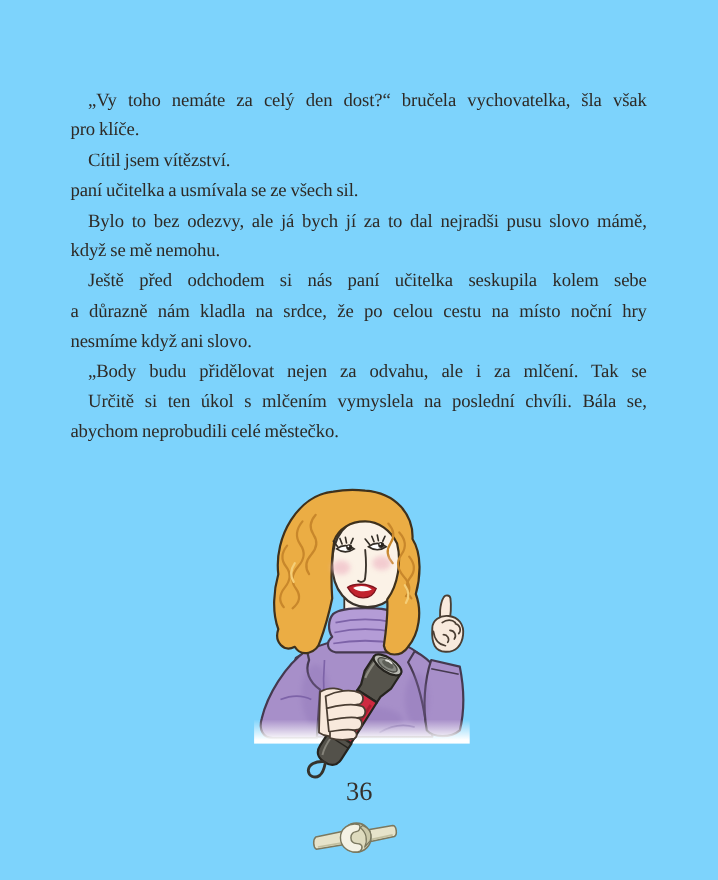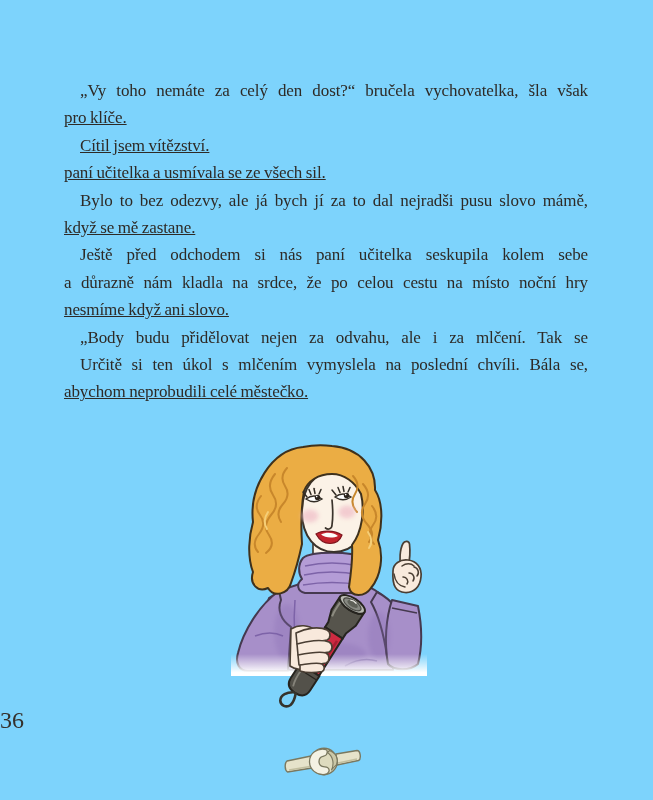--- a/index.html
+++ b/index.html
@@ -2,38 +2,38 @@
 <html><head>
 <meta charset="utf-8">
 <style>
   html,body{margin:0;padding:0;background:#ffffff;}
   .page{position:relative;width:653px;height:800px;background:#7dd3fc;overflow:hidden;
         font-family:"Liberation Serif","DejaVu Serif",serif;}
   .textblock{position:absolute;left:64px;top:77px;width:524px;color:#2e2a26;
              font-size:17px;line-height:27.4px;letter-spacing:-0.1px;word-spacing:-0.6px;}
   .line{margin:0;text-align:justify;text-align-last:justify;}
   .line.first{text-indent:16px;}
-  .line.jlast{text-align-last:auto;text-decoration:underline;}
+  .line.jlast{text-align-last:auto;}
   .illu{position:absolute;left:195px;top:440px;width:270px;height:292px;}
-  .pagenum{position:absolute;left:0;top:707px;width:653px;text-align:left;
+  .pagenum{position:absolute;left:0;top:707px;width:653px;text-align:center;
            font-size:24px;color:#35302b;}
   .knot{position:absolute;left:283px;top:741px;width:80px;height:46px;}
 </style>
 </head>
 <body>
 
 <div class="page">
 
   <div class="textblock">
     <p class="line first">„Vy toho nemáte za celý den dost?“ bručela vychovatelka, šla však</p>
     <p class="line jlast">pro klíče.</p>
     <p class="line first jlast">Cítil jsem vítězství.</p>
     <p class="line jlast">paní učitelka a usmívala se ze všech sil.</p>
     <p class="line first">Bylo to bez odezvy, ale já bych jí za to dal nejradši pusu slovo mámě,</p>
-    <p class="line jlast">když se mě zastane.</p>
+    <p class="line jlast">když se mě nemohu.</p>
     <p class="line first">Ještě před odchodem si nás paní učitelka seskupila kolem sebe</p>
     <p class="line">a důrazně nám kladla na srdce, že po celou cestu na místo noční hry</p>
     <p class="line jlast">nesmíme když ani slovo.</p>
     <p class="line first">„Body budu přidělovat nejen za odvahu, ale i za mlčení. Tak se</p>
     <p class="line first">Určitě si ten úkol s mlčením vymyslela na poslední chvíli. Bála se,</p>
     <p class="line jlast">abychom neprobudili celé městečko.</p>
   </div>
 
   <svg class="illu" viewBox="0 0 270 292" xmlns="http://www.w3.org/2000/svg">
     <defs>

